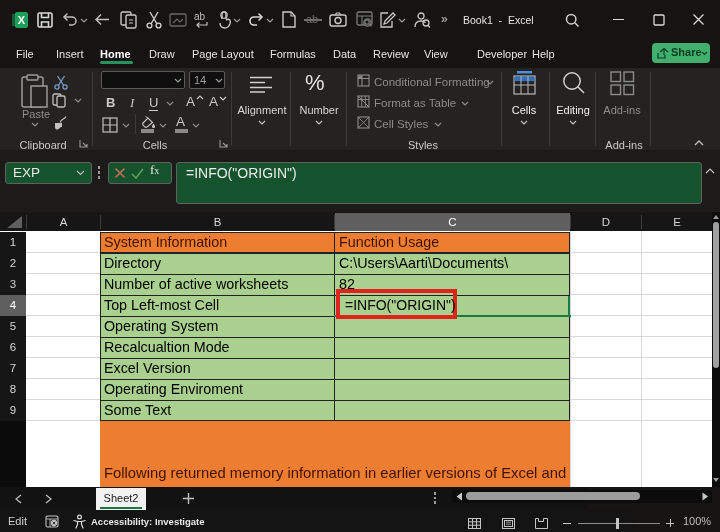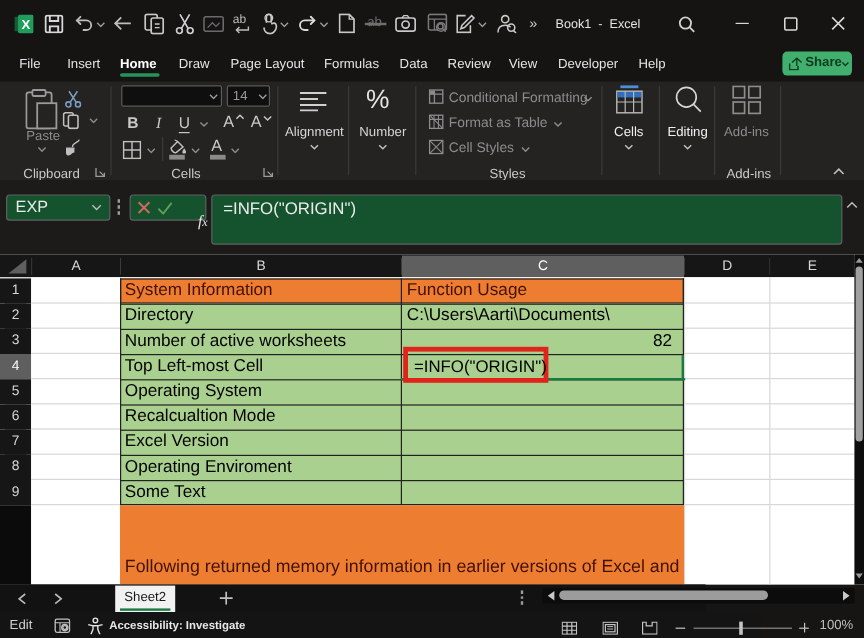--- a/index.html
+++ b/index.html
@@ -158,21 +158,21 @@
   <div id="menubar" class="abs">
     <span class="mtab" style="left:16px;">File</span>
     <span class="mtab" style="left:56px;">Insert</span>
     <span class="mtab" style="left:100px; font-weight:bold; color:#fff;">Home</span>
     <span class="mtab" style="left:149px;">Draw</span>
     <span class="mtab" style="left:192px;">Page Layout</span>
     <span class="mtab" style="left:270px;">Formulas</span>
     <span class="mtab" style="left:333px;">Data</span>
     <span class="mtab" style="left:373px;">Review</span>
     <span class="mtab" style="left:424px;">View</span>
-    <span class="mtab" style="left:465px;">Developer</span>
+    <span class="mtab" style="left:477px;">Developer</span>
     <span class="mtab" style="left:532px;">Help</span>
     <div class="abs" style="left:100px; top:21px; width:33px; height:3px; background:#27935c; border-radius:2px;"></div>
     <div class="abs" style="left:652px; top:3px; width:58px; height:20px; background:#41b06e; border-radius:4px;"></div>
     <svg class="abs" style="left:657px; top:7px;" width="12" height="12" stroke="#0c3b20" fill="none" stroke-width="1.2">
       <path d="M1 6v5h7V8"></path>
       <path d="M3 5l4-3.5L11 5M7 1.5V8" stroke-width="1.1"></path>
     </svg>
     <div class="abs" style="left:671px; top:6px; color:#0c3b20; font-size:11px; font-weight:bold;">Share</div>
     <svg class="abs" style="left:701px; top:11px;" width="7" height="5">
         <polyline points="1,1 3.5,3.5 6,1" stroke="#0c3b20" fill="none" stroke-width="1.2"></polyline>
@@ -352,21 +352,21 @@
     <div class="abs" style="left:98px; top:16px; width:2px; height:2.5px; background:#9a9a9a;"></div>
     <div class="abs" style="left:98px; top:21px; width:2px; height:2.5px; background:#9a9a9a;"></div>
     <div class="abs" style="left:98px; top:26px; width:2px; height:2.5px; background:#9a9a9a;"></div>
     <div class="fbox" style="left:108px; top:12px; width:64px; height:22px;"></div>
     <svg class="abs" style="left:114px; top:17px;" width="12" height="12" stroke="#ca6b60" fill="none" stroke-width="1.6">
         <path d="M1.5 1.5l9 9M10.5 1.5l-9 9"></path>
       </svg>
     <svg class="abs" style="left:131px; top:17px;" width="13" height="12" stroke="#5f9e57" fill="none" stroke-width="1.6">
         <path d="M1 7l4 4 7-9"></path>
       </svg>
-    <div class="abs" style="left:150px; top:26px; color:#e4e4e4; font-size:13px; font-style:italic; font-family:'Liberation Serif',serif;margin-left:15px;">f<span style="font-size:10px;">x</span></div>
+    <div class="abs" style="left:150px; top:12px; color:#e4e4e4; font-size:13px; font-family:'Liberation Serif',serif;">f<span style="font-size:10px;">x</span></div>
     <div class="fbox" style="left:176px; top:12px; width:526px; height:42px; color:#ececec; font-size:14px; line-height:21px; padding-left:9px;">=INFO("ORIGIN")</div>
     <svg class="abs" style="left:705px; top:18px;" width="10" height="6">
         <polyline points="1,5 5,1 9,5" stroke="#bdbdbd" fill="none" stroke-width="1.2"></polyline>
       </svg>
   </div>
 
   <div id="grid" class="abs">
 
     <div class="abs" style="left:0; top:0; width:712px; height:19px; background:#161616;"></div>
     <svg class="abs" style="left:0; top:0;" width="26" height="19">
@@ -431,21 +431,21 @@
     <div class="abs" style="left:100px; top:146px; width:470px; height:1px; background:#222;"></div>
     <div class="abs" style="left:100px; top:167px; width:470px; height:1px; background:#222;"></div>
     <div class="abs" style="left:100px; top:188px; width:470px; height:1px; background:#222;"></div>
     <div class="abs" style="left:100px; top:208px; width:470px; height:1px; background:#222;"></div>
 
     <div class="cell" style="left:100px; top:20px; width:230px; color:#431104;">System Information</div>
     <div class="cell" style="left:335px; top:20px; width:230px; color:#431104;">Function Usage</div>
     <div class="cell" style="left:100px; top:41px; width:230px;">Directory</div>
     <div class="cell" style="left:335px; top:41px; width:232px;">C:\Users\Aarti\Documents\</div>
     <div class="cell" style="left:100px; top:62px; width:230px;">Number of active worksheets</div>
-    <div class="cell" style="left:335px; top:62px; width:228px; text-align:right; padding-right:3px;">82</div>
+    <div class="cell" style="left:335px; top:62px; width:228px; text-align:left; padding-right:3px;">82</div>
     <div class="cell" style="left:100px; top:83px; width:230px;">Top Left-most Cell</div>
     <div class="cell" style="left:100px; top:104px; width:230px;">Operating System</div>
     <div class="cell" style="left:100px; top:125px; width:230px;">Recalcualtion Mode</div>
     <div class="cell" style="left:100px; top:146px; width:230px;">Excel Version</div>
     <div class="cell" style="left:100px; top:167px; width:230px;">Operating Enviroment</div>
     <div class="cell" style="left:100px; top:188px; width:230px;">Some Text</div>
 
     <div class="abs" style="left:568px; top:84px; width:2px; height:21px; background:#1a7a44;"></div>
 
     <div class="abs" style="left:334px; top:103px; width:237px; height:2px; background:#1a7a44;"></div>

